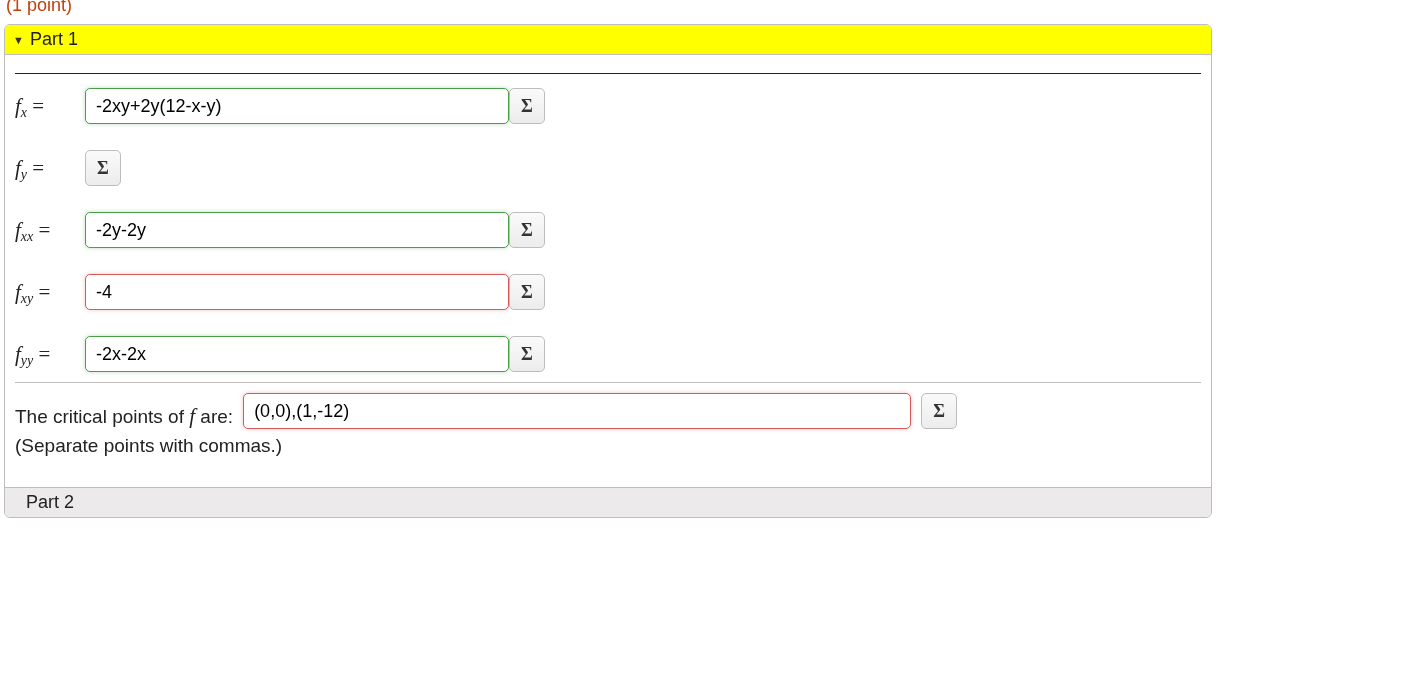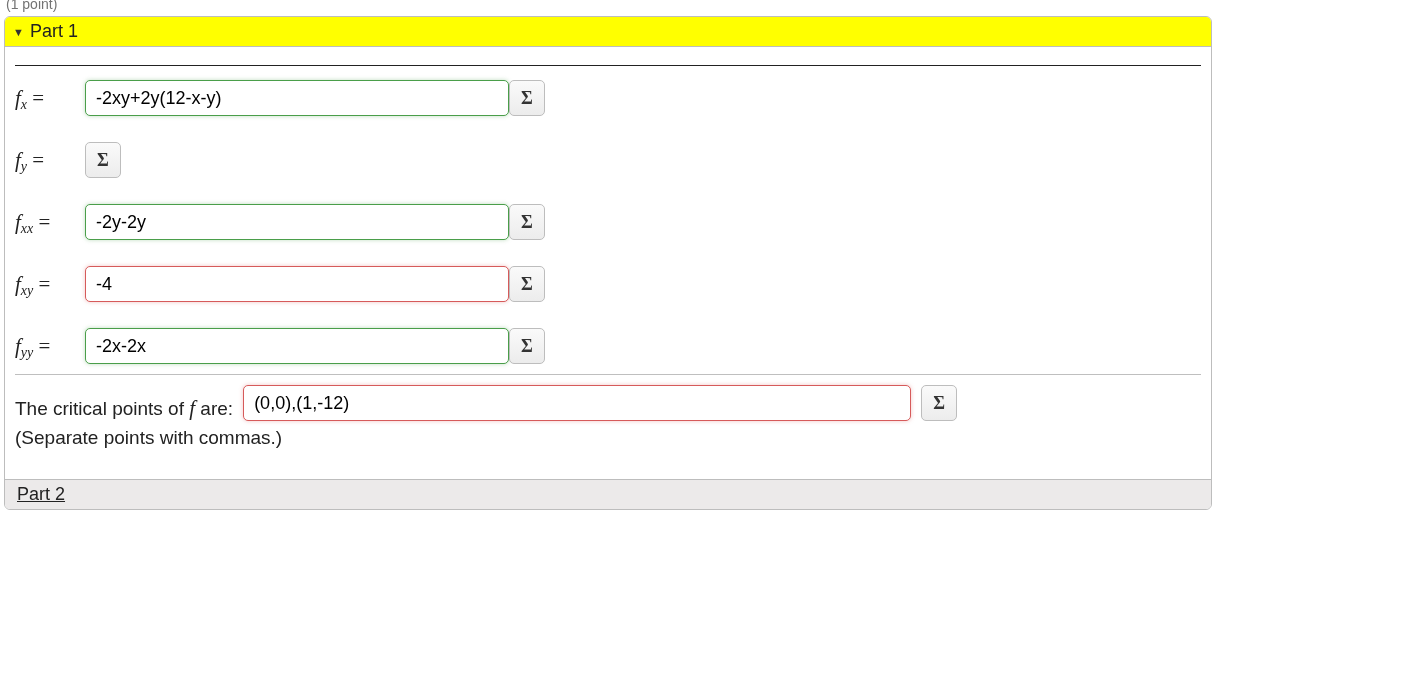--- a/index.html
+++ b/index.html
@@ -9,26 +9,26 @@
     font-size: 16px;
     color: #222;
     background: #fff;
   }
   .page {
     width: 1416px;
     box-sizing: border-box;
     padding: 0 4px 8px 4px;
   }
   .preheader {
-    font-size: 14px;
-    color: #737373;
+    font-size: 18px;
+    color: #c2410c;
     line-height: 0.6;
     padding-left: 2px;
     overflow: hidden;
-    height: 16px;
+    height: 24px;
   }
   .problem-box {
     border: 1px solid #bdbdbd;
     border-radius: 6px;
     width: 1208px;
     box-sizing: border-box;
     overflow: hidden;
     background: #fff;
   }
   .part-header {
@@ -203,17 +203,17 @@
           <span>The critical points of </span><span class="math-i">f</span><span> are: </span>
         </span>
         <input class="ans-input w-wide incorrect" type="text" value="(0,0),(1,-12)" style="">
         <button class="sigma-btn">Σ</button>
       </div>
 
       <div class="hint-text">(Separate points with commas.)</div>
     </div>
 
     <div class="part-header collapsed-row">
-      <span style="margin-left:4px;text-decoration:underline;">Part 2</span>
+      <span style="margin-left:13px;">Part 2</span>
     </div>
 
   </div>
 </div>
 
 </body></html>

